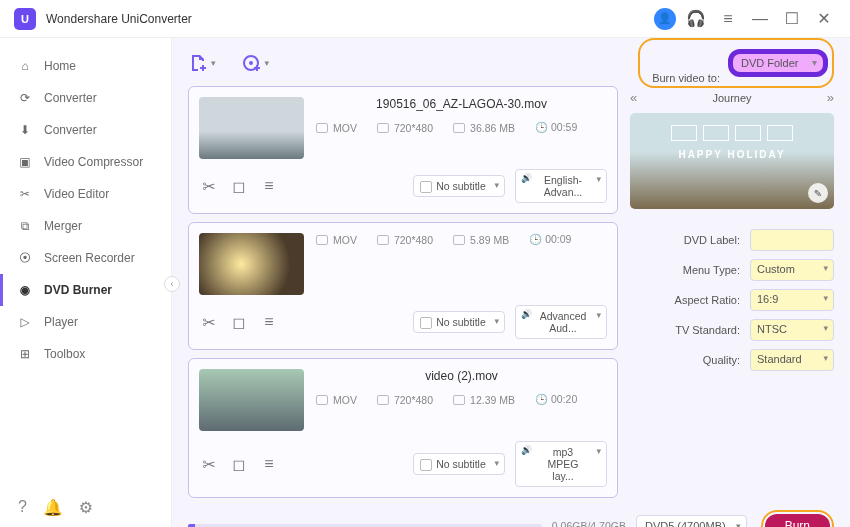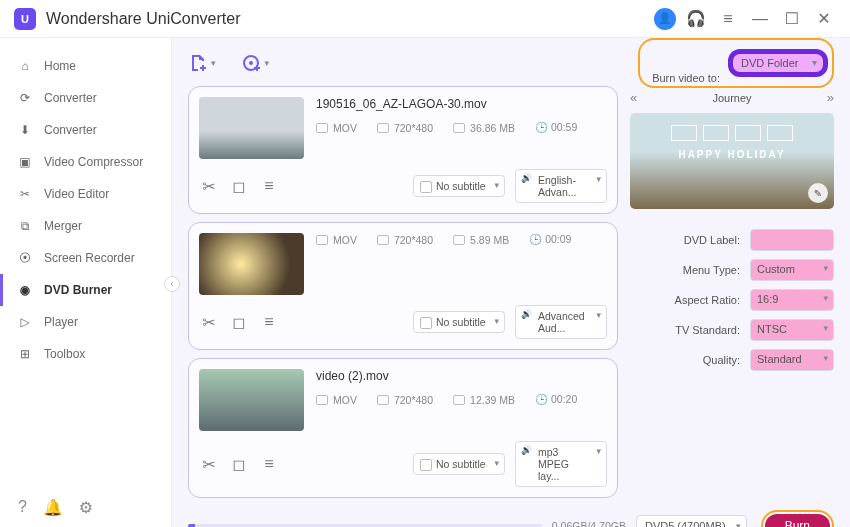--- a/index.html
+++ b/index.html
@@ -1,19 +1,19 @@
 <!DOCTYPE html>
 <html><head>
 <meta charset="utf-8">
 <style>
 * { margin: 0; padding: 0; box-sizing: border-box; font-family: -apple-system, BlinkMacSystemFont, "Segoe UI", Arial, sans-serif; }
 body { background: #f6f5fd; width: 850px; height: 527px; overflow: hidden; }
 .titlebar { height: 38px; display: flex; align-items: center; padding: 0 14px; background: #fff; border-bottom: 1px solid #eee; }
 .titlebar .logo { width: 22px; height: 22px; background: #6b4bf0; border-radius: 5px; margin-right: 10px; display:flex;align-items:center;justify-content:center;color:#fff;font-size:11px;font-weight:bold;}
-.titlebar .title { font-size: 16px; color: #333; font-weight:500;}
+.titlebar .title { font-size: 12px; color: #333; font-weight:500;}
 .titlebar .spacer { flex: 1; }
 .titlebar .icon-btn { width: 24px; height: 24px; display: flex; align-items: center; justify-content: center; color: #6a6a6a; margin-left: 8px; cursor: pointer; }
 .titlebar .avatar { width: 22px; height: 22px; border-radius: 50%; background: #3185ff; color:#fff;display:flex;align-items:center;justify-content:center;font-size:11px;}
 .shell { display: flex; height: 489px; }
 .sidebar { width: 172px; background: #fff; padding-top: 12px; border-right:1px solid #eee; position:relative;}
 .side-item { display: flex; align-items: center; height: 32px; padding: 0 18px; color: #6a6a6a; font-size: 12px; cursor: pointer; gap: 12px; }
 .side-item.active { color: #333; font-weight: 700; position:relative;}
 .side-item.active::before{content:"";position:absolute;left:0;top:0;bottom:0;width:3px;background:#7a5cf0;}
 .side-collapse { position:absolute; right:-9px; top:238px; width:16px;height:16px;border-radius:50%;background:#fff;border:1px solid #ddd;display:flex;align-items:center;justify-content:center;font-size:9px;color:#888;cursor:pointer;}
 .bottom-bar { position:absolute; bottom:10px; left:18px; display:flex; gap:16px; }
@@ -21,21 +21,21 @@
 .main { flex:1; padding: 8px 16px 10px 16px; background:#f6f5fd;}
 .toolbar { height: 34px; display:flex; align-items:center; }
 .tool-btn { display:flex;align-items:center; color:#7a5cf0; margin-right:26px; cursor:pointer; font-size:18px;}
 .tool-btn .caret { font-size:9px; margin-left:3px; color:#888;}
 .burn-to { margin-left:auto; display:flex;align-items:center; border:2px solid #f5a623; border-radius:16px; padding:2px 4px 2px 12px; gap:8px;}
 .burn-to label { font-size:11px; color:#555;margin-top:30px;}
 .burn-to .sel { border:5px solid #6d28d9; border-radius:12px; background:#f0abfc; font-size:11px; padding:3px 20px 3px 8px; color:#555; position:relative; min-width:100px;}
 .burn-to .sel::after{content:"▾";position:absolute;right:6px;top:3px;color:#888;font-size:10px;}
 .content { display:flex; gap:12px; margin-top:6px;}
 .list { width:430px; }
-.card { border:1px solid #c7beee; border-radius:12px; padding:10px; margin-bottom:8px; background:#fcfbff;}
+.card { border:1px solid #c7beee; border-radius:6px; padding:10px; margin-bottom:8px; background:#fcfbff;text-align:center;}
 .card-top { display:flex; gap:12px; }
 .thumb { width:105px; height:62px; border-radius:4px; background:#8aa; position:relative; overflow:hidden;}
 .card-info { flex:1; }
 .fname { font-size:12px; color:#333; font-weight:500; margin-bottom:10px;}
 .meta { display:flex; align-items:center; gap:20px; font-size:10.5px; color:#888;}
 .meta span{display:flex;align-items:center;gap:5px;}
 .meta-icon{display:inline-block;width:12px;height:10px;border:1px solid #bbb;border-radius:2px;}
 .card-bot { display:flex; align-items:center; gap:10px; margin-top:10px;}
 .mini-btn { width:20px;height:20px;display:flex;align-items:center;justify-content:center;color:#777;cursor:pointer;}
 .dd { border:1px solid #d9d7ea; border-radius:4px; background:#fff; font-size:10.5px; color:#555; padding:4px 18px 4px 22px; position:relative; cursor:pointer;}
@@ -49,21 +49,21 @@
 .tpl-nav .arrow{color:#888;cursor:pointer;font-size:13px;}
 .tpl-nav .tname{font-size:11px;color:#555;}
 .tpl-prev { width:100%; height:96px; border-radius:5px; background:linear-gradient(#cfe0e5 40%, #7a6a4d); position:relative; overflow:hidden;}
 .tpl-boxes{position:absolute;top:12px;left:0;right:0;display:flex;justify-content:center;gap:6px;}
 .tpl-boxes i{width:26px;height:16px;border:1px solid rgba(255,255,255,.9);}
 .tpl-txt{position:absolute;top:36px;left:0;right:0;text-align:center;color:#fff;font-size:10px;letter-spacing:2px;font-weight:600;}
 .tpl-edit{position:absolute;right:6px;bottom:6px;width:20px;height:20px;border-radius:50%;background:rgba(255,255,255,.85);display:flex;align-items:center;justify-content:center;font-size:10px;color:#555;cursor:pointer;}
 .form { margin-top:20px;}
 .frow{display:flex;align-items:center;justify-content:flex-end;gap:10px;margin-bottom:8px;}
 .frow label{font-size:11px;color:#555;text-align:right;}
-.frow .inp, .frow .sel2{width:84px;border:1px solid #d9d7ea;border-radius:4px;background:#f9a8d4;font-size:11px;color:#555;padding:3px 6px;height:22px;}
+.frow .inp, .frow .sel2{width:84px;border:1px solid #d9d7ea;border-radius:4px;background:#fef9c3;font-size:11px;color:#555;padding:3px 6px;height:22px;}
 .frow .sel2{position:relative;padding-right:18px;cursor:pointer;}
 .frow .sel2::after{content:"▾";position:absolute;right:5px;top:3px;color:#888;font-size:9px;}
 .footer{display:flex;align-items:center;gap:10px;margin-top:4px;}
 .progress{flex:1;height:4px;background:#e5e2f5;border-radius:2px;position:relative;overflow:hidden;}
 .progress i{position:absolute;left:0;top:0;bottom:0;width:2%;background:#7a5cf0;}
 .disk-info{font-size:10.5px;color:#888;}
 .disk-sel{border:1px solid #d9d7ea;border-radius:4px;background:#fff;font-size:11px;color:#555;padding:4px 20px 4px 8px;position:relative;cursor:pointer;min-width:96px;}
 .disk-sel::after{content:"▾";position:absolute;right:5px;top:5px;color:#888;font-size:9px;}
 .burn-btn{margin-left:4px;border:2px solid #f5a623;border-radius:18px;padding:2px;}
 .burn-btn button{background:#be185d;color:#fff;border:none;border-radius:14px;padding:5px 20px;font-size:12px;cursor:pointer;}

